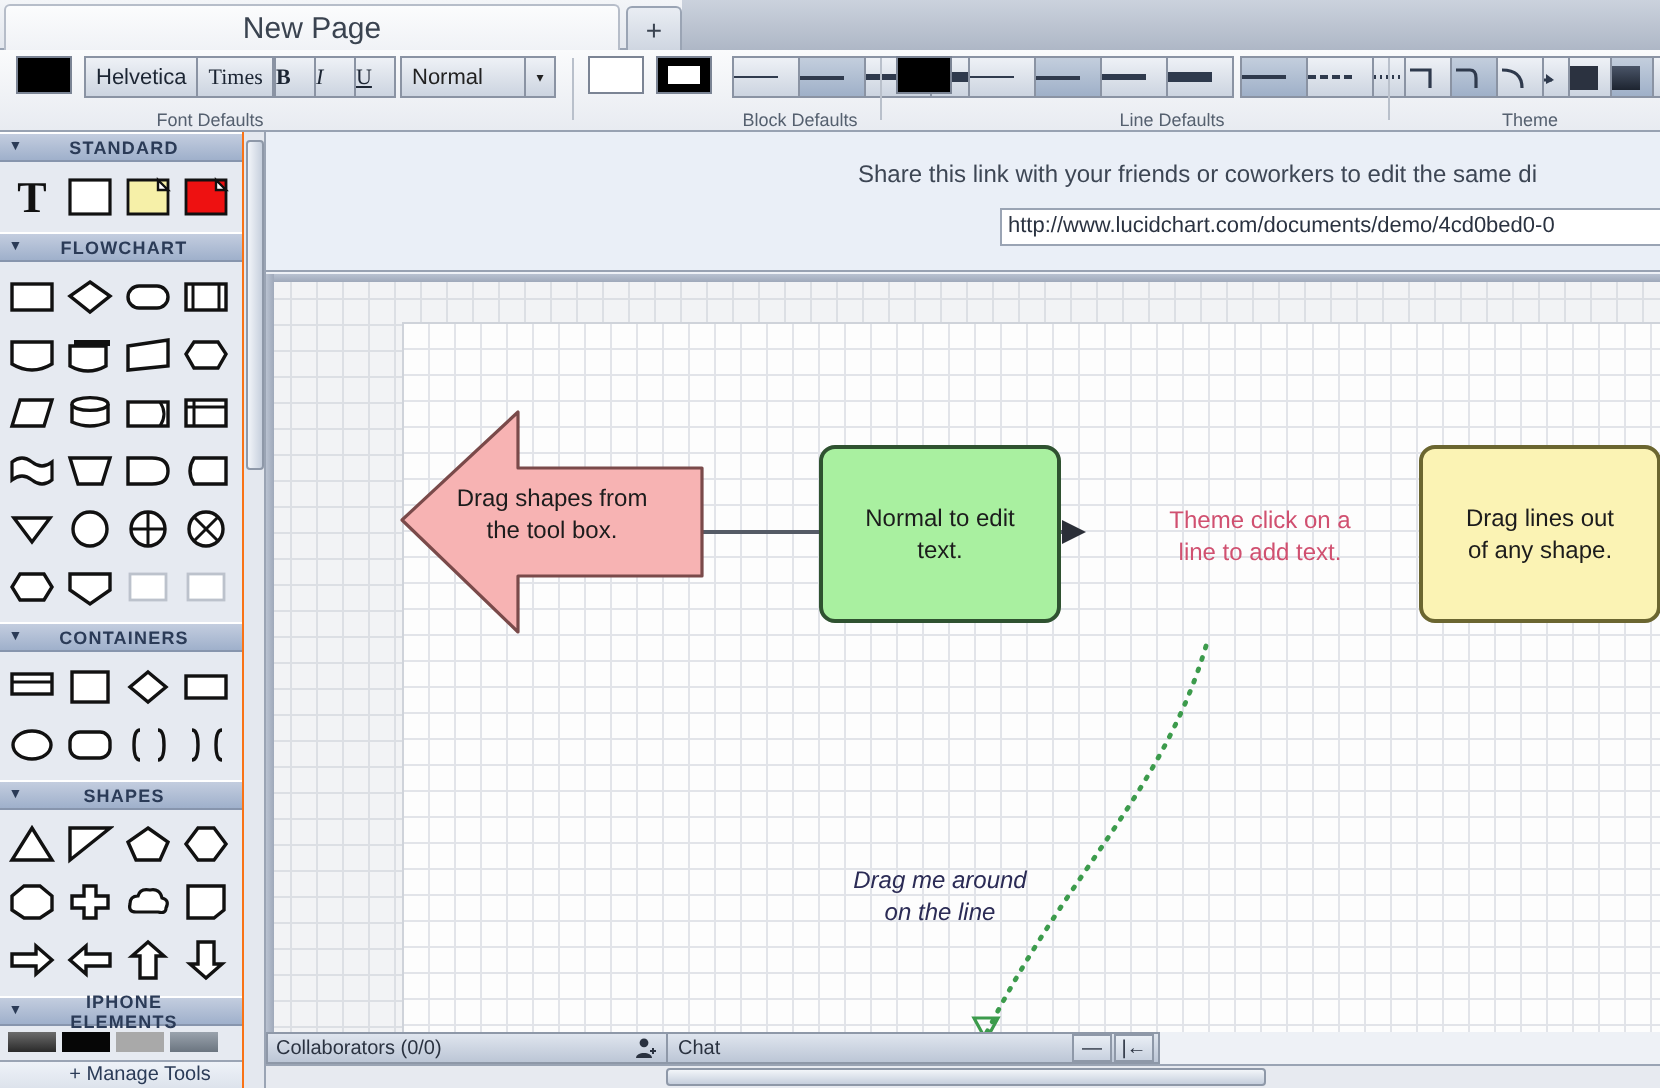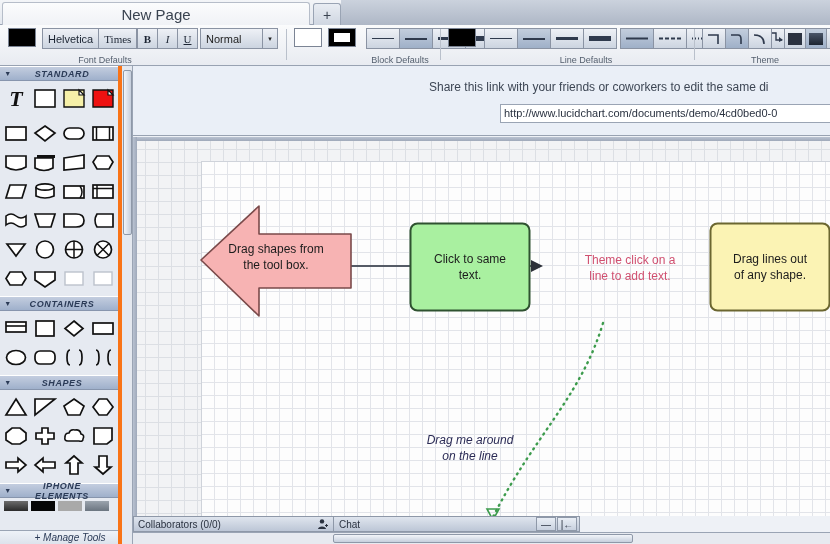--- a/index.html
+++ b/index.html
@@ -69,21 +69,21 @@
   }
   .swatch.border::after {
     content: ""; position: absolute; left: 5px; top: 4px;
     width: 16px; height: 9px; background: #fff;
   }
 
   .btn {
     height: 21px; min-width: 21px;
     background: linear-gradient(#eef1f6, #ccd4e0);
     border: 1px solid #8a93a3;
-    display: flex; align-items: center; justify-content: center;
+    display: flex; align-items: center; justify-content: flex-start;
     cursor: pointer; font-size: 11px; color: #1c2533;
     margin-left: -1px;
   }
   .btn:first-child { margin-left: 0; }
   .btn.wide { padding: 0 5px; }
   .btn.sel { background: linear-gradient(#c3cedd, #9fb0c8); }
   .btn.serif { font-family: "Liberation Serif", serif; }
   .btn.bold { font-weight: bold; font-family: "Liberation Serif", serif; }
   .btn.ital { font-style: italic; font-family: "Liberation Serif", serif; }
   .btn.und { text-decoration: underline; font-family: "Liberation Serif", serif; }
@@ -118,23 +118,22 @@
     background: #fff; border: 1px solid #9aa4b4;
     font-size: 11px; color: #2a3240;
     padding: 2px 3px; white-space: nowrap; overflow: hidden;
     font-family: "Liberation Sans", sans-serif;
   }
 
   
   .sidebar {
     position: absolute; left: 0; top: 66px; width: 122px; bottom: 0;
     background: #e6eaf1;
-    border-right: 4px solid #f97316;
+    border-right: 1px solid #f97316;
     overflow: hidden;
-    font-style: italic;
   }
   .sb-head {
     height: 15px; width: 122px;
     background: linear-gradient(#c3cddf, #9fb0cb);
     border-top: 1px solid #fff; border-bottom: 1px solid #8795ad;
     display: flex; align-items: center;
     font-size: 9px; font-weight: bold; color: #2b3b57;
     letter-spacing: 0.6px;
   }
   .sb-head .tri {
@@ -453,20 +452,24 @@
         </div>
         <div class="cell">
           <svg width="24" height="24">
             <path d="M2,4 H22 V21 H2 Z" fill="#ee1111" stroke="#111" stroke-width="1.4"></path>
             <path d="M17,4 L22,9 L17,9 Z" fill="#fff" stroke="#111" stroke-width="1.2"></path>
           </svg>
         </div>
       </div>
     </div>
 
+    <div class="sb-head">
+      <span class="tri">▼</span>
+      <span class="htxt">FLOWCHART</span>
+    </div>
     <div class="sb-body">
       <div class="sb-row">
         <div class="cell">
           <svg width="24" height="22">
               <rect x="2" y="5" width="20" height="13" fill="#fff" stroke="#111" stroke-width="1.7"></rect>
             </svg>
         </div>
         <div class="cell">
           <svg width="24" height="22">
               <path d="M12,4 L22,11 L12,19 L2,11 Z" fill="#fff" stroke="#111" stroke-width="1.7"></path>
@@ -770,21 +773,21 @@
           <path d="M2,60 L60,6 L60,34 L152,34 L152,88 L60,88 L60,116 Z" fill="#f7b3b3" stroke="#7a4a4a" stroke-width="1.6" stroke-linejoin="round"></path>
         </svg>
         <div class="shape-text" style="top:57px;">the tool box.</div>
         <div class="shape-text" style="top:41px;">Drag shapes from</div>
       </div>
 
       <div class="shape" style="left:276px; top:85px; width:122px; height:90px;">
         <svg width="122" height="90" style="display:block;">
           <rect x="1.5" y="1.5" width="119" height="87" rx="7" fill="#a9f0a0" stroke="#2f5230" stroke-width="2"></rect>
         </svg>
-        <div class="shape-text" style="top:29px;">Click to same</div>
+        <div class="shape-text" style="top:29px;">Normal to edit</div>
         <div class="shape-text" style="top:45px;">text.</div>
       </div>
 
       <div class="label-free" style="left:432px; top:115px; width:130px; color:#d05070;">
         <div>Theme click on a</div>
         <div>line to add text.</div>
       </div>
 
       <div class="shape" style="left:576px; top:85px; width:122px; height:90px;">
         <svg width="122" height="90" style="display:block;">

